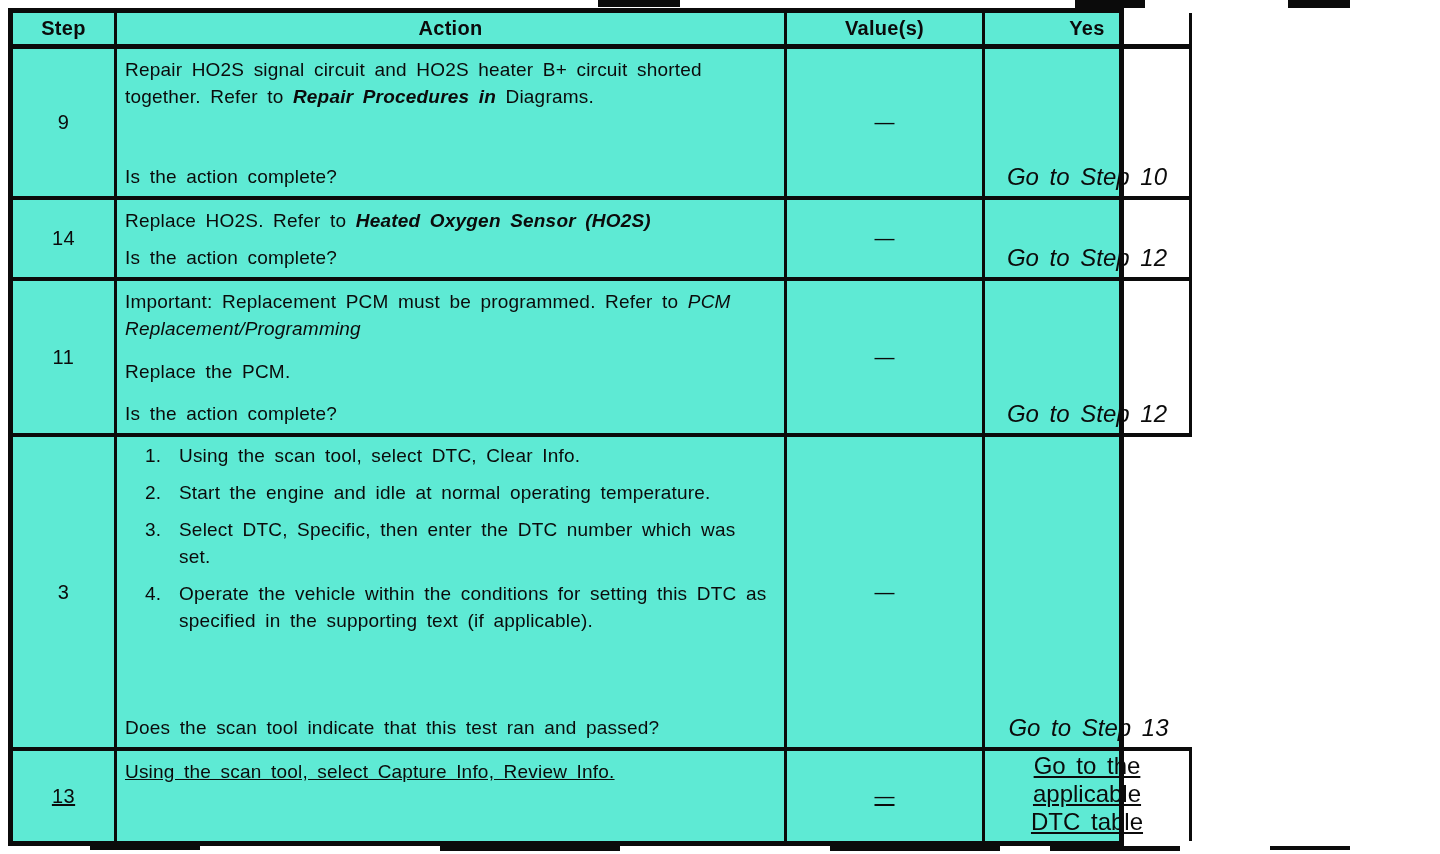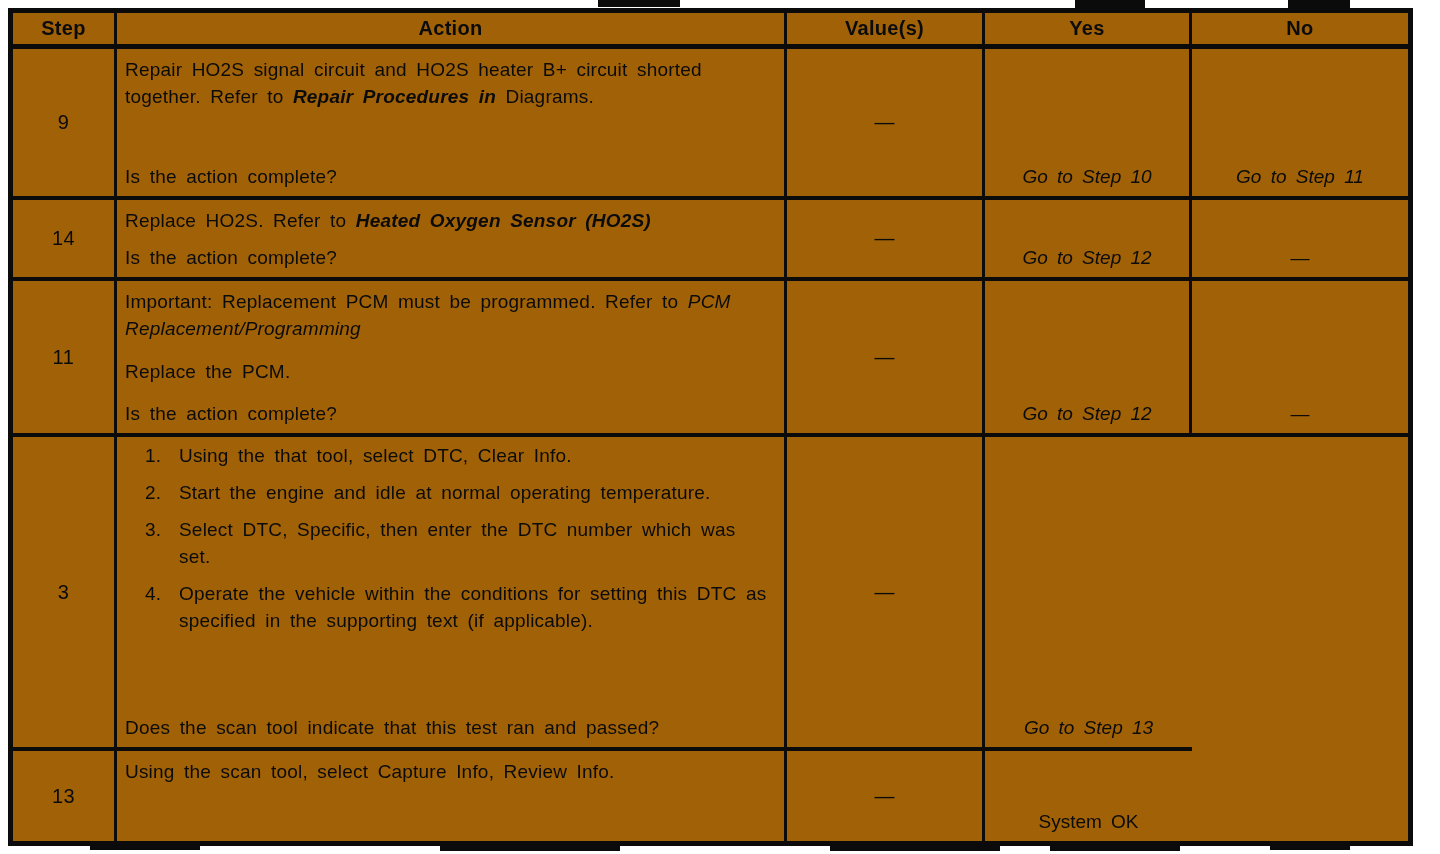--- a/index.html
+++ b/index.html
@@ -15,40 +15,40 @@
   .page {
     position: relative;
     width: 1440px;
     height: 854px;
     background: #fff;
   }
   .dtc-table {
     position: absolute;
     left: 8px;
     top: 8px;
-    width: 1405px;
+    width: 1116px;
     height: 838px;
     border: 5px solid #0b0b0b;
     box-sizing: border-box;
-    background: #a16207;
+    background: #5eead4;
   }
   .row {
     display: grid;
     grid-template-columns: 104px 670px 198px 207px 1fr;
     box-sizing: border-box;
   }
   .cell {
     box-sizing: border-box;
     border-right: 3px solid #0b0b0b;
     border-bottom: 4px solid #0b0b0b;
     position: relative;
     overflow: hidden;
   }
   .cell:last-child { border-right: none; }
-  .row.last .cell { border-bottom: none; }
+  .row.last .cell { border-bottom: none; text-decoration: underline; }
 
   .row.header { height: 36px; }
   .row.r9  { height: 151px; }
   .row.r10 { height: 81px;  }
   .row.r11 { height: 156px; }
   .row.r12 { height: 314px; }
   .row.r13 { height: 90px;  }
 
   .row.header .cell {
     border-bottom: 5px solid #0b0b0b;
@@ -100,21 +100,21 @@
     align-items: center;
     justify-content: center;
     font-size: 20px;
   }
   .result-cell {
     display: flex;
     flex-direction: column;
     justify-content: flex-end;
     align-items: center;
     text-align: center;
-    font-size: 19px;
+    font-size: 24px;
     line-height: 28px;
     word-spacing: 4px;
     padding-bottom: 5px;
     box-sizing: border-box;
   }
   .goto { font-style: italic; }
   .plain { font-style: normal; }
   .narrow { max-width: 118px; }
 
   .artifact {
@@ -189,21 +189,21 @@
         </div>
     </div>
 
     <div class="row r12">
       <div class="cell step-cell">3</div>
       <div class="cell action-cell">
         <div class="inner">
           <div class="olist">
             <div class="li">
                 <span class="num">1.</span>
-                <span class="li-text">Using the that tool, select DTC, Clear Info.</span>
+                <span class="li-text">Using the scan tool, select DTC, Clear Info.</span>
               </div>
             <div class="li">
                 <span class="num">2.</span>
                 <span class="li-text">Start the engine and idle at normal operating temperature.</span>
               </div>
             <div class="li">
                 <span class="num">3.</span>
                 <span class="li-text">Select DTC, Specific, then enter the DTC number which was set.</span>
               </div>
             <div class="li">
@@ -221,20 +221,23 @@
     </div>
 
     <div class="row r13 last">
       <div class="cell step-cell">13</div>
       <div class="cell action-cell">
         <div class="inner">
           <p class="para">Using the scan tool, select Capture Info, Review Info.</p>
         </div>
       </div>
       <div class="cell value-cell">—</div>
+      <div class="cell result-cell">
+          <span class="plain narrow">Go to the applicable DTC table</span>
+        </div>
       <div class="cell result-cell">
           <span class="plain">System OK</span>
         </div>
     </div>
 
   </div>
 
   <div class="artifact" style="left:598px; top:0; width:82px; height:7px;"></div>
   <div class="artifact" style="left:1075px; top:0; width:70px; height:8px;"></div>
   <div class="artifact" style="left:1288px; top:0; width:62px; height:8px;"></div>

